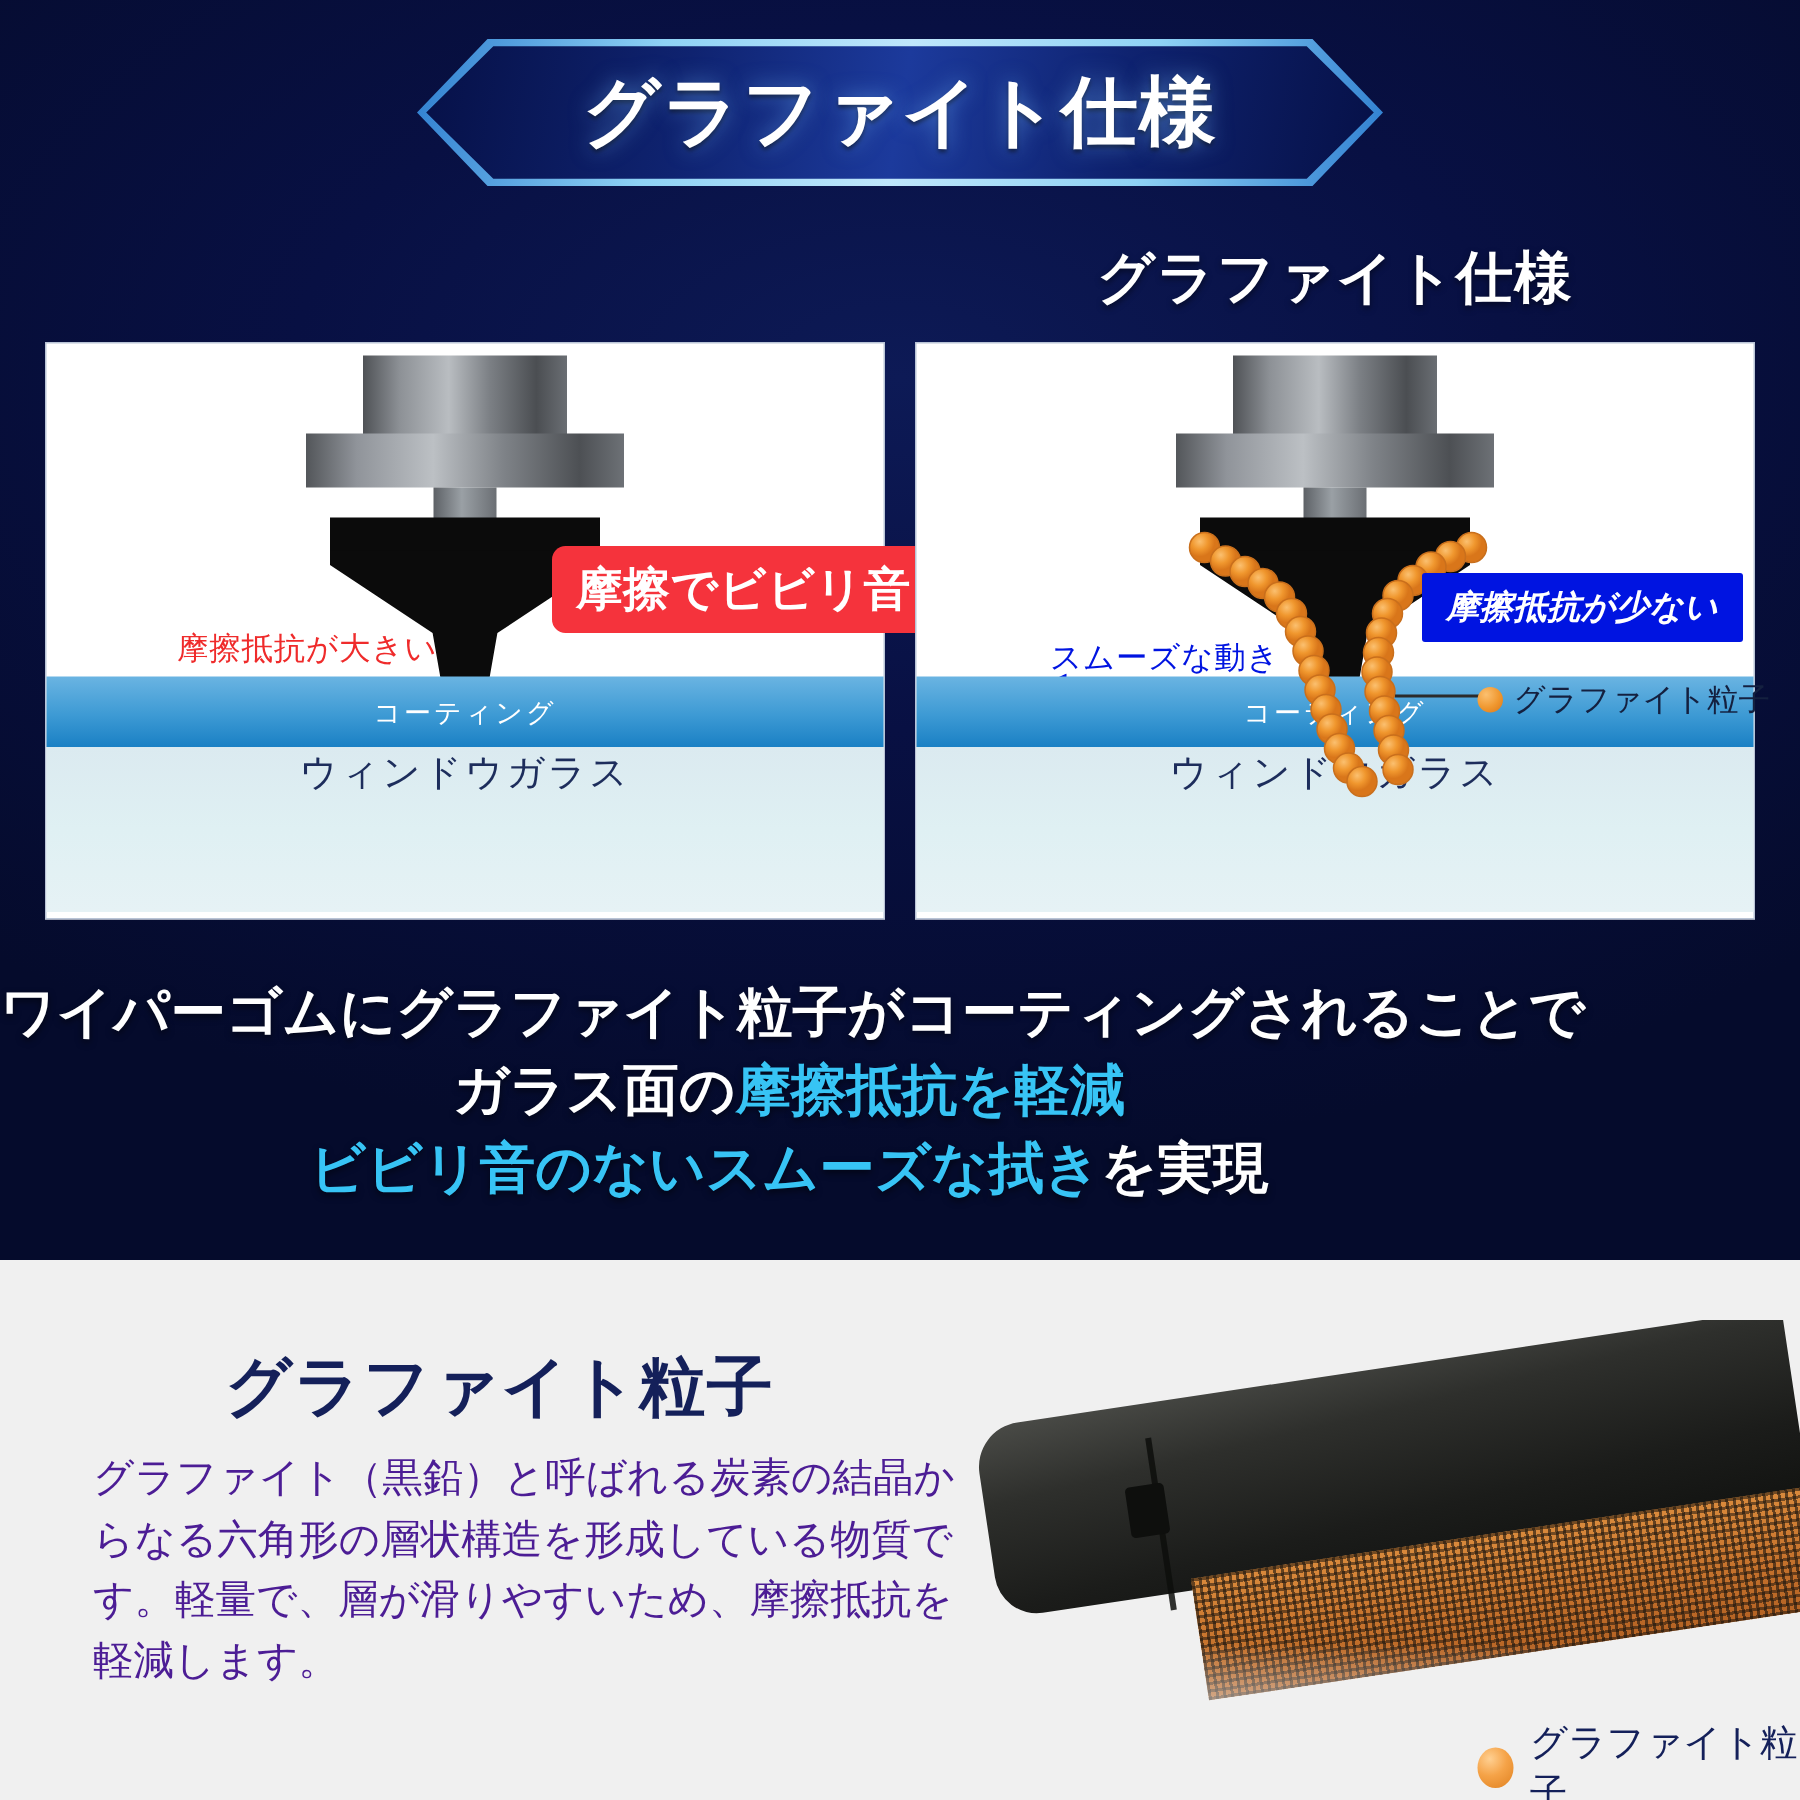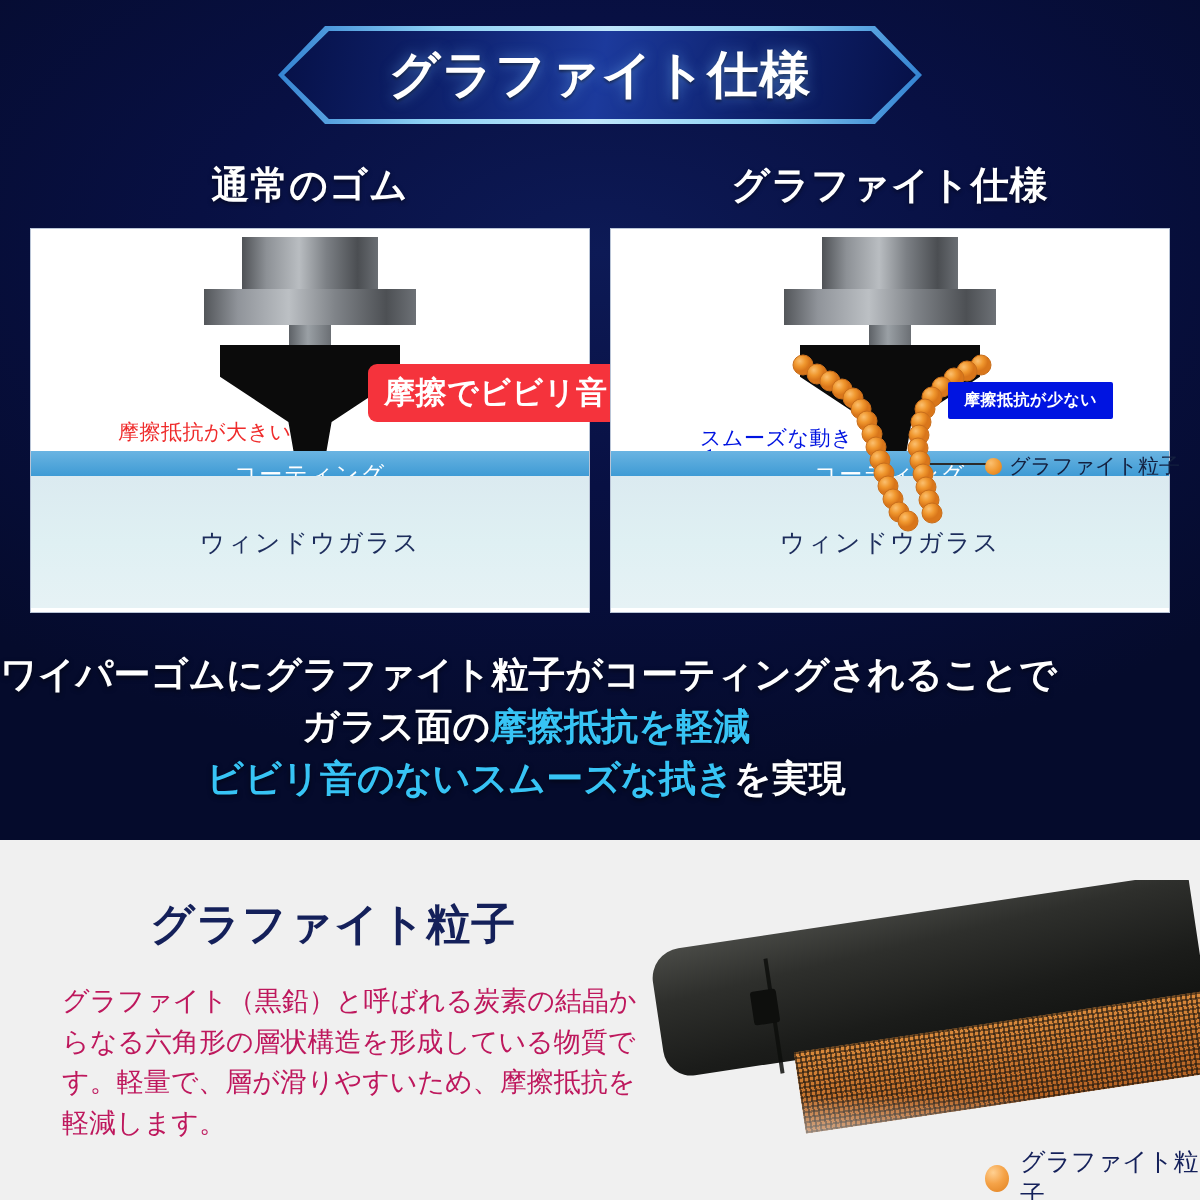--- a/index.html
+++ b/index.html
@@ -61,25 +61,25 @@
   }
   #panel-left { left:30px; }
   #panel-right{ left:610px; }
 
   
   .layer-coating{
     position:absolute; left:0; bottom:114px; width:100%; height:47px;
     background:linear-gradient(180deg,#6ab4e2 0%,#3d9ad4 55%,#1a80c4 100%);
     display:flex; align-items:center; justify-content:center;
   }
-  .layer-coating span{ color:#ffffff; font-size:23px; letter-spacing:2px; }
+  .layer-coating span{ color:#ffffff; font-size:18px; letter-spacing:2px; }
   .layer-glass{
-    position:absolute; left:0; bottom:4px; width:100%; height:132px;
+    position:absolute; left:0; bottom:4px; width:100%; height:110px;
     background:linear-gradient(180deg,#dbeaf0 0%,#dff0f3 50%,#e6f2f5 100%);
-    display:flex; align-items:center; justify-content:center;
+    display:flex; justify-content:center;
   }
   .layer-glass span{ color:#1d2d5c; font-size:25px; letter-spacing:2px; }
 
   
   .wiper{ position:absolute; left:50%; top:4px; transform:translateX(-50%); width:260px; height:300px; }
   .cap-top{
     position:absolute; left:50%; transform:translateX(-50%); top:4px;
     width:136px; height:56px;
     background:linear-gradient(90deg,#4f5256 0%,#8d9196 18%,#b9bdc1 42%,#7c8085 62%,#4b4e52 85%,#6a6e73 100%);
   }
@@ -102,21 +102,21 @@
     width:180px; height:162px; background:#0b0b0b;
     clip-path:polygon(0% 0%, 100% 0%, 100% 6%, 62% 34%, 56% 72%, 53% 100%, 47% 100%, 44% 72%, 38% 34%, 0% 6%);
   }
 
   
   .badge{
     position:absolute; color:#fff; font-weight:bold; font-size:31px;
     padding:8px 16px; white-space:nowrap; letter-spacing:.5px;
   }
   #badge-noise{ left:368px; top:364px; background:#f5333c; border-radius:9px; }
-  #badge-smooth{ left:948px; top:382px; background:#0014e1; border-radius:2px; font-size:16px; }
+  #badge-smooth{ left:948px; top:382px; background:#0014e1; border-radius:2px; font-size:22px;font-style:italic; }
 
   
   .arrow-label{ position:absolute; font-weight:normal; font-size:21px; white-space:nowrap; letter-spacing:.5px; }
   #label-friction{ left:118px; top:418px; color:#ef2b2b; }
   #label-motion  { left:700px; top:424px; color:#0014e1; }
 
   
   #particles{ position:absolute; left:610px; top:228px; pointer-events:none; }
 
   
@@ -148,21 +148,21 @@
   .light-section{
     position:absolute; left:0; top:840px; width:1200px; height:360px;
     background:#f0f0f0;
   }
   #bottom-heading{
     position:absolute; left:150px; top:895px;
     font-size:44px; font-weight:bold; color:#14205a; letter-spacing:1px;
   }
   #bottom-body{
     position:absolute; left:62px; top:965px; width:575px;
-    font-size:27px; line-height:1.5; color:#be185d;margin-top:16px;
+    font-size:27px; line-height:1.5; color:#4c1d95;
   }
 
   
   .photo{ position:absolute; left:640px; top:880px; width:560px; height:300px; overflow:hidden; }
   .blade-hold{
     position:absolute; left:18px; top:72px; width:545px; height:128px;
     background:linear-gradient(175deg,#4a4b47 0%,#2e2f2c 30%,#1b1c1a 70%,#121311 100%);
     border-radius:30px 6px 6px 28px;
     transform:rotate(-8.5deg); transform-origin:left center;
   }
@@ -202,21 +202,20 @@
 <div id="page">
 
   <div class="navy-section">
 
     <div class="banner-wrap">
       <div class="banner-shape"></div>
       <div class="banner-edge"></div>
       <div class="banner-title">グラファイト仕様</div>
     </div>
 
-    <div class="panel-title" id="title-left">通常のゴム</div>
     <div class="panel-title" id="title-right">グラファイト仕様</div>
 
     <div class="panel" id="panel-left">
 
       <div class="wiper">
         <div class="cap-top"></div>
         <div class="cap-flange"></div>
         <div class="cap-neck"></div>
         <div class="blade-top"></div>
         <div class="blade-body"></div>

